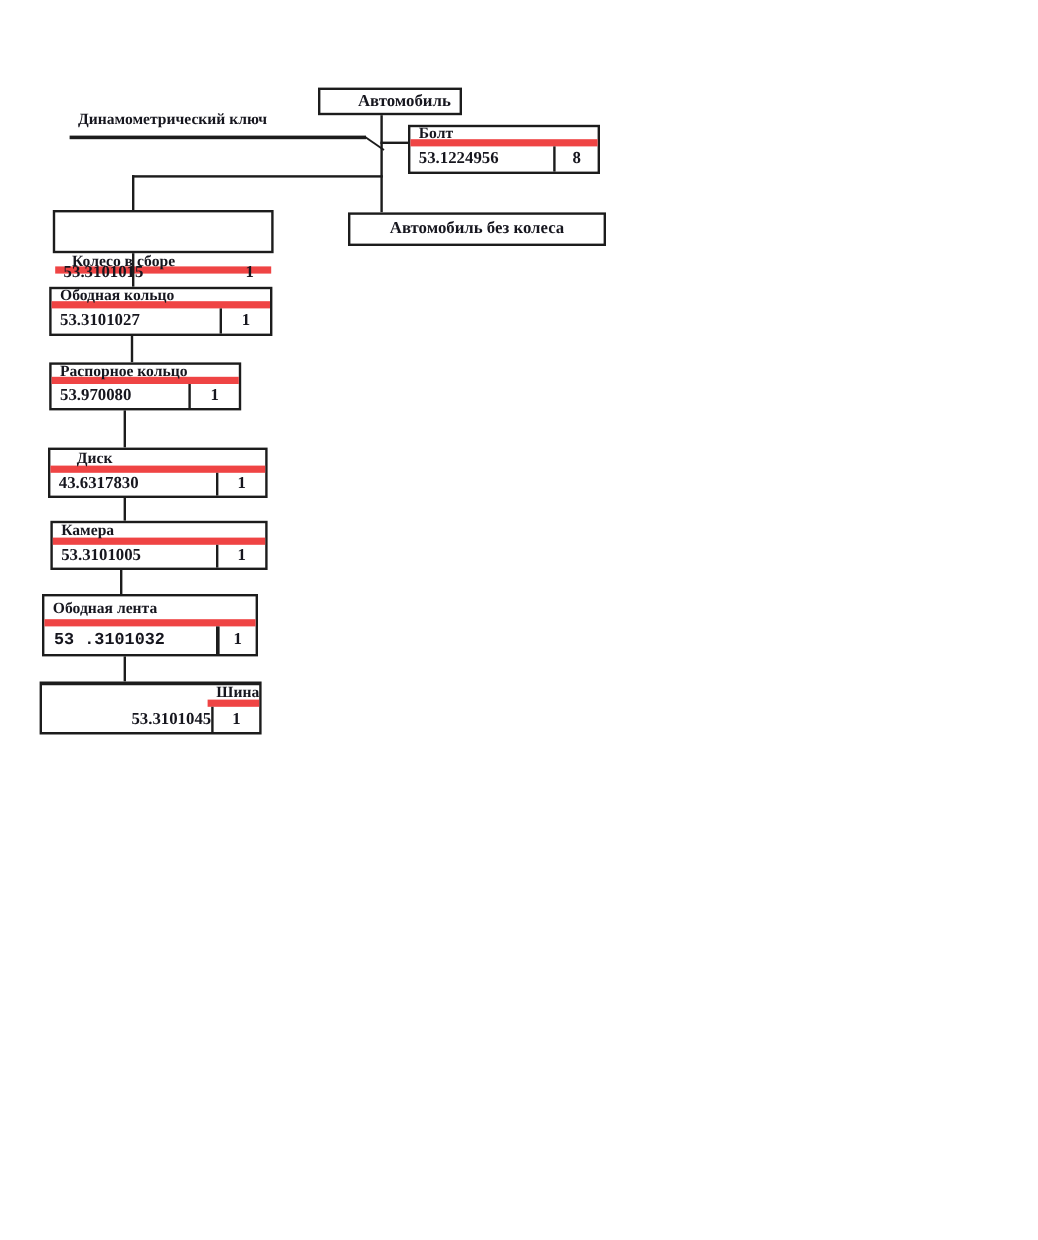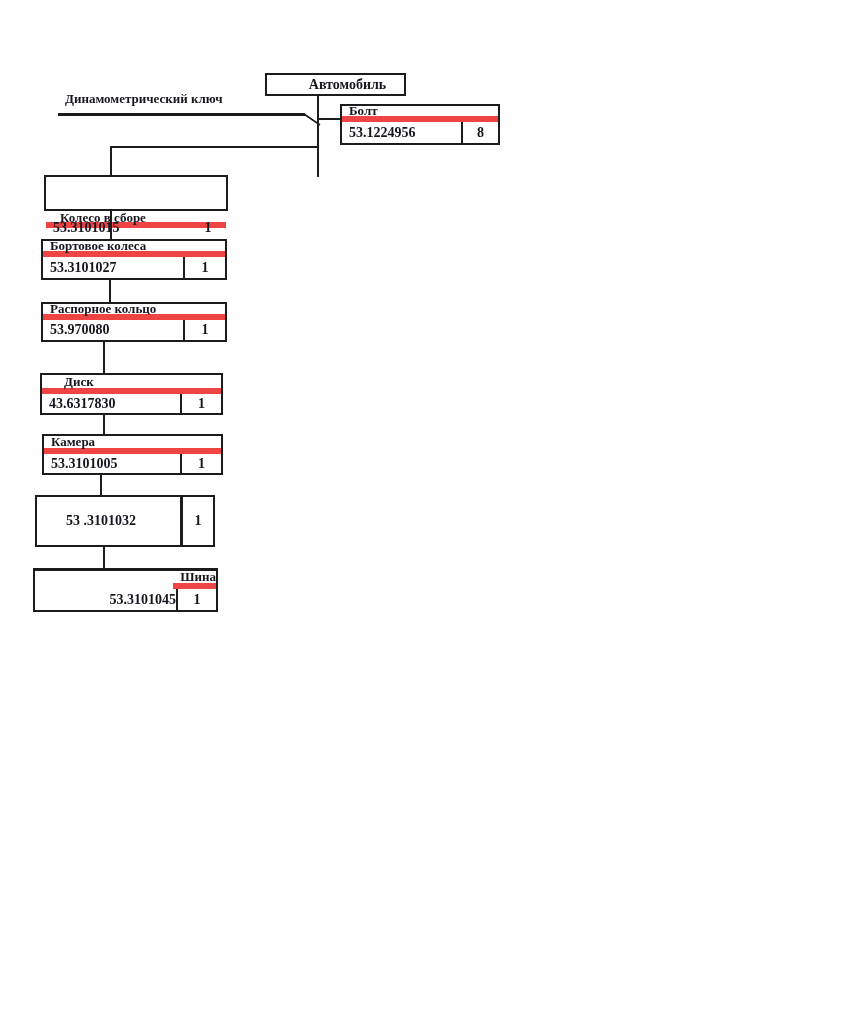--- a/index.html
+++ b/index.html
@@ -58,21 +58,21 @@
     white-space: nowrap;
   }
   .indent-14 { padding-left: 14px; }
   .indent-22 { padding-left: 22px; }
 </style>
 </head>
 <body>
 
 <div class="canvas">
 
-  <div class="node-box" style="left:265px; top:73px; width:141px; height:23px;padding-left:24px;">
+  <div class="node-box" style="left:265px; top:73px; width:120px; height:23px;padding-left:24px;">
     <span>Автомобиль</span>
   </div>
 
   <div class="tool-label" style="left:65px; top:91px;">Динамометрический ключ</div>
   <div class="line" style="left:58px; top:113px; width:247px; height:3px;"></div>
   <svg class="diag-svg" style="left:303px; top:112px;" width="20" height="16">
     <line x1="1" y1="2" x2="17" y2="13" stroke="#1c1c1c" stroke-width="1.6"></line>
   </svg>
 
   <div class="line" style="left:317px; top:96px; width:2px; height:81px;"></div>
@@ -83,40 +83,43 @@
     <div class="part-title" style="height:16px;">Болт</div>
     <div class="part-row">
       <div class="part-number">53.1224956</div>
       <div class="part-qty" style="width:37px;">8</div>
     </div>
   </div>
 
   <div class="line" style="left:110px; top:146px; width:209px; height:2px;"></div>
   <div class="line" style="left:110px; top:146px; width:2px; height:29px;"></div>
 
+  <div class="node-box" style="left:290px; top:177px; width:215px; height:28px;">
+    <span>Автомобиль без колеса</span>
+  </div>
 
   <div class="part-box" style="left:44px; top:175px; width:184px; height:36px;">
     <div class="part-title indent-14" style="height:15px;margin-top:36px;">Колесо в сборе</div>
     <div class="part-row">
       <div class="part-number">53.3101015</div>
       <div class="part-qty" style="width:38px;">1</div>
     </div>
   </div>
   <div class="line" style="left:110px; top:211px; width:2px; height:28px;"></div>
 
   <div class="part-box" style="left:41px; top:239px; width:186px; height:41px;">
-    <div class="part-title" style="height:16px;">Бортовое колеса</div>
+    <div class="part-title" style="height:16px;">Ободная кольцо</div>
     <div class="part-row">
       <div class="part-number">53.3101027</div>
       <div class="part-qty" style="width:42px;">1</div>
     </div>
   </div>
   <div class="line" style="left:109px; top:280px; width:2px; height:22px;"></div>
 
-  <div class="part-box" style="left:41px; top:302px; width:186px; height:40px;">
+  <div class="part-box" style="left:41px; top:302px; width:160px; height:40px;">
     <div class="part-title" style="height:16px;">Распорное кольцо</div>
     <div class="part-row">
       <div class="part-number">53.970080</div>
       <div class="part-qty" style="width:42px;">1</div>
     </div>
   </div>
   <div class="line" style="left:103px; top:342px; width:2px; height:31px;"></div>
 
   <div class="part-box" style="left:40px; top:373px; width:183px; height:42px;">
     <div class="part-title indent-22" style="height:19px;">Диск</div>
@@ -130,22 +133,23 @@
   <div class="part-box" style="left:42px; top:434px; width:181px; height:41px;">
     <div class="part-title" style="height:18px;">Камера</div>
     <div class="part-row">
       <div class="part-number">53.3101005</div>
       <div class="part-qty" style="width:41px;">1</div>
     </div>
   </div>
   <div class="line" style="left:100px; top:475px; width:2px; height:20px;"></div>
 
   <div class="part-box" style="left:35px; top:495px; width:180px; height:52px;">
+    <div class="part-title" style="height:25px;">Ободная лента</div>
     <div class="part-row">
-      <div class="part-number" style="padding-left:29px;">53 .3101032</div>
+      <div class="part-number" style="padding-left:8px;font-family:Liberation Mono, monospace;">53 .3101032</div>
       <div class="part-qty" style="width:33px; border-left-width:3px;">1</div>
     </div>
   </div>
   <div class="line" style="left:103px; top:547px; width:2px; height:21px;"></div>
 
   <div class="part-box" style="left:33px; top:568px; width:185px; height:44px; border-top-width:3px;align-items:flex-end;">
     <div class="part-title" style="height:18px;">Шина</div>
     <div class="part-row">
       <div class="part-number">53.3101045</div>
       <div class="part-qty" style="width:40px;">1</div>

